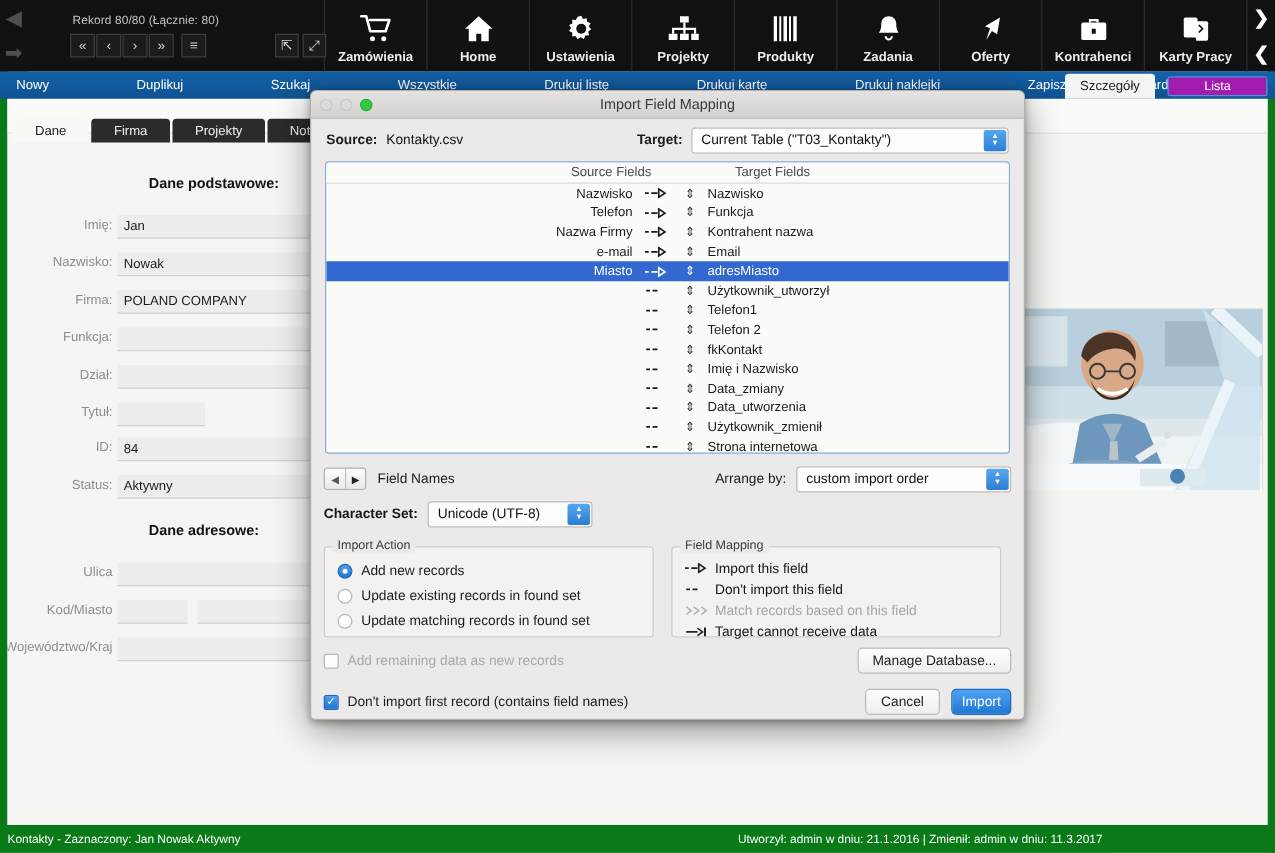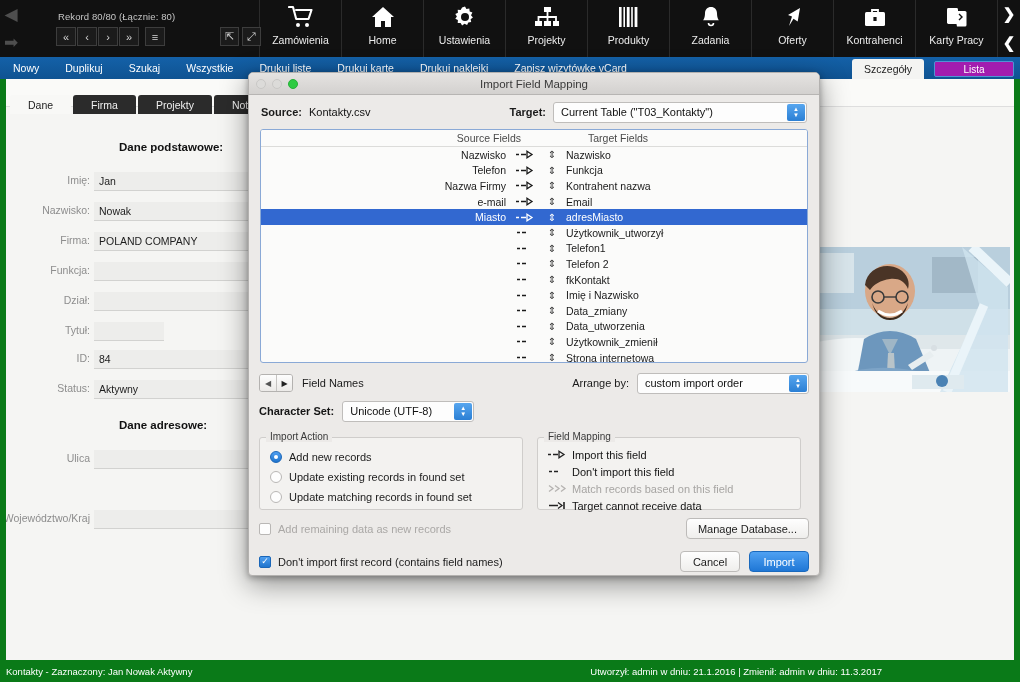--- a/index.html
+++ b/index.html
@@ -55,38 +55,39 @@
     font-size: 11px; display: flex; align-items: center; justify-content: center;
   }
   .rec-btn.spaced { margin-left: 5px; }
   .rec-extra {
     position: absolute; left: 198px; top: 27px; display: flex; gap: 3px;
   }
   .rec-extra .rec-btn { width: 19px; }
   .nav-items { display: flex; flex: 1; }
   .nav-item {
     flex: 1; display: flex; flex-direction: column;
-    align-items: center; justify-content: flex-start;
+    align-items: center; justify-content: center;
     color: #e9e9e9; border-right: 1px solid #2b2b2b;
     padding-top: 3px;
+    font-weight: bold;
   }
   .nav-item .ic { height: 26px; display: flex; align-items: flex-end; justify-content: center; }
   .nav-item .ic svg { display: block; }
   .nav-item .lbl { font-size: 10.5px; margin-top: 5px; color: #ececec; }
   .nav-right-arrows {
     width: 22px; display: flex; flex-direction: column;
     justify-content: space-around; align-items: center;
     color: #ffffff; font-size: 15px; font-weight: bold;
   }
 
   
   .menubar {
     position: absolute; left: 0; top: 57px; width: 1020px; height: 22px;
     background: linear-gradient(#1461a8, #0f5392);
-    display: flex; align-items: center; z-index: 29;
+    display: flex; align-items: center; z-index: 29; gap: 44px;
   }
   .menubar .mi {
     color: #ffffff; font-size: 10.5px; padding: 0 13px;
     white-space: nowrap;
   }
   .tab-right {
     position: absolute; right: 96px; top: 59px; width: 72px; height: 20px;
     background: #f4f4f2; border-radius: 3px 3px 0 0;
     display: flex; align-items: center; justify-content: center;
     font-size: 10.5px; color: #222; z-index: 31;
@@ -475,20 +476,25 @@
     <div class="frow" style="left:0; top:301px; width:250px;">
       <div class="flabel" style="right:166px;">Status:</div>
       <div class="finput" style="left:88px; width:162px;">Aktywny</div>
     </div>
 
     <div class="section-title" style="left:88px; top:340px;">Dane adresowe:</div>
 
     <div class="frow" style="left:0; top:371px; width:250px;">
       <div class="flabel" style="right:166px;">Ulica</div>
       <div class="finput" style="left:88px; width:162px;"></div>
+    </div>
+    <div class="frow" style="left:0; top:401px; width:250px;">
+      <div class="flabel" style="right:166px;">Kod/Miasto</div>
+      <div class="finput" style="left:88px; width:56px;"></div>
+      <div class="finput" style="left:152px; width:98px;"></div>
     </div>
     <div class="frow" style="left:0; top:431px; width:250px;">
       <div class="flabel" style="right:166px;">Województwo/Kraj</div>
       <div class="finput" style="left:88px; width:162px;"></div>
     </div>
 
     <div class="photo">
       <svg width="198" height="145" viewBox="0 0 198 145">
         <rect width="198" height="145" fill="#cfe0e8"></rect>
         <rect x="0" y="0" width="198" height="62" fill="#b9cfdd"></rect>
@@ -795,21 +801,21 @@
         <div class="btn">Manage Database...</div>
       </div>
 
       <div style="display:flex; align-items:center; margin-top:12px;">
         <div class="checkline">
           <span class="cbox on"></span>
           <span>Don't import first record (contains field names)</span>
         </div>
         <span style="flex:1"></span>
         <div class="btn" style="width:60px;">Cancel</div>
-        <div class="btn primary" style="width:60px; margin-left:9px;">Import</div>
+        <div class="btn primary" style="width:48px; margin-left:9px;">Import</div>
       </div>
 
     </div>
   </div>
 
   <div class="statusbar">
     <div class="left">Kontakty - Zaznaczony: Jan Nowak Aktywny</div>
     <div class="right">Utworzył: admin w dniu: 21.1.2016 | Zmienił: admin w dniu: 11.3.2017</div>
   </div>
 

